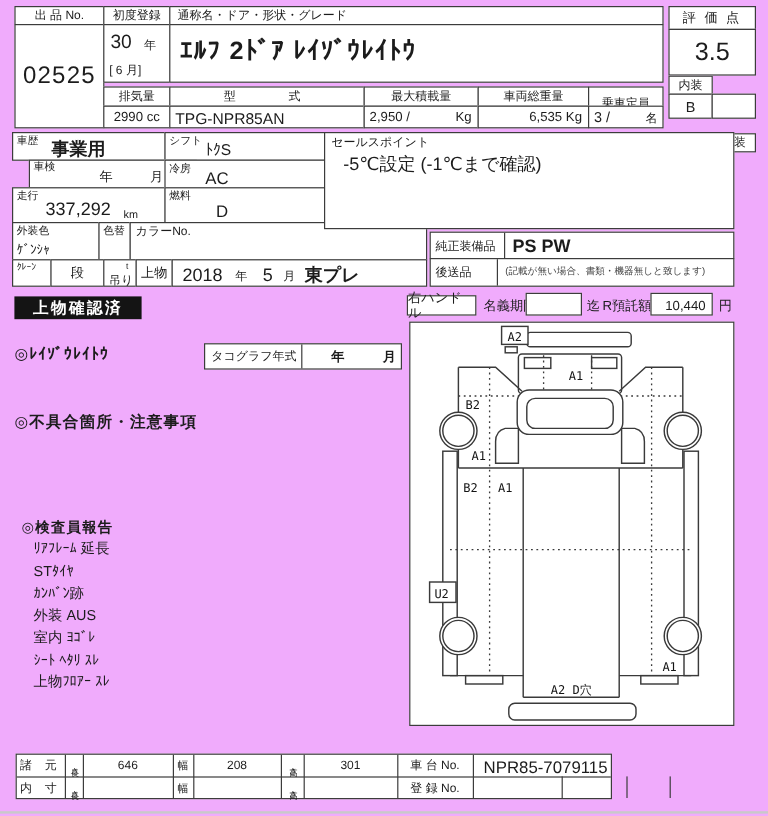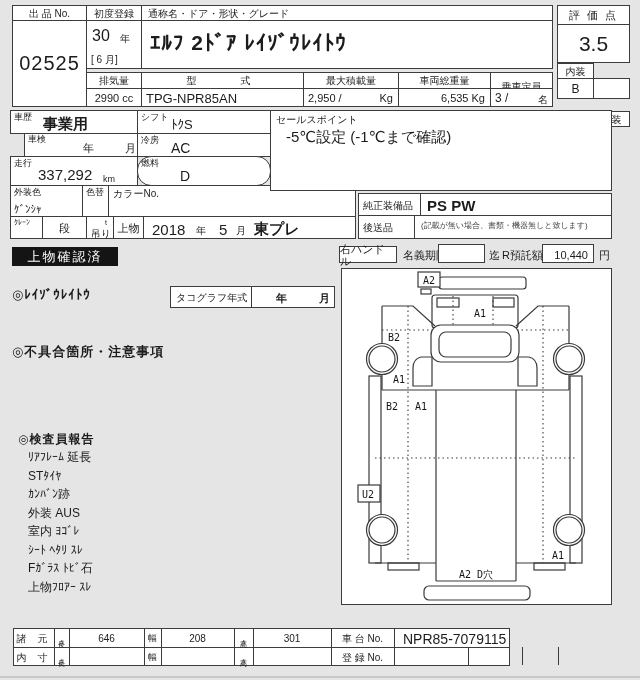--- a/index.html
+++ b/index.html
@@ -1,17 +1,17 @@
 <!DOCTYPE html>
 <html><head>
 <meta charset="utf-8">
 <style>
   html,body{margin:0;padding:0;background:#ffffff;}
   #sheet{
-    position:relative;width:640px;height:680px;background:#e5e5e5;
+    position:relative;width:640px;height:680px;background:#f0abfc;
     font-family:"Liberation Sans","DejaVu Sans",sans-serif;color:#1c1c1c;
     overflow:hidden;
   }
   .abs{position:absolute;box-sizing:border-box;}
   .bx{border:1px solid #3c3c3c;background:#fff;}
   .blk{background:#141414;color:#fff;}
   .ctr{display:flex;align-items:center;justify-content:center;}
   .lbl9{font-size:9px;line-height:10px;}
   .lbl10{font-size:10px;line-height:11px;}
   .lbl11{font-size:11px;line-height:12px;}
@@ -95,21 +95,21 @@
   <div class="abs bx" style="left:137px;top:133px;width:134px;height:24px;">
     <span class="corner">冷房</span>
     <span class="abs" style="left:33px;top:6px;font-size:14px;">AC</span>
   </div>
 
   <div class="abs bx" style="left:10px;top:156px;width:128px;height:30px;">
     <span class="corner">走行</span>
     <span class="abs" style="left:27px;top:9px;font-size:15px;">337,292</span>
     <span class="abs lbl9" style="left:92px;top:17px;">km</span>
   </div>
-  <div class="abs bx" style="left:137px;top:156px;width:134px;height:30px;border-radius:14px;">
+  <div class="abs bx" style="left:137px;top:156px;width:134px;height:30px;">
     <span class="corner">燃料</span>
     <span class="abs" style="left:42px;top:11px;font-size:14px;">D</span>
   </div>
 
   <div class="abs bx" style="left:10px;top:185px;width:73px;height:32px;">
     <span class="corner">外装色</span>
     <span class="abs lbl11" style="left:3px;top:17px;">ｹﾞﾝｼｬ</span>
   </div>
   <div class="abs bx" style="left:82px;top:185px;width:27px;height:32px;">
     <span class="corner">色替</span>
@@ -144,21 +144,21 @@
     <span class="abs lbl10" style="left:4px;top:6px;">純正装備品</span>
     <span class="cell-line-v" style="left:61px;"></span>
     <span class="abs" style="left:68px;top:3px;font-size:15px;font-weight:bold;">PS PW</span>
   </div>
   <div class="abs bx" style="left:358px;top:215px;width:254px;height:24px;">
     <span class="abs lbl10" style="left:4px;top:6px;">後送品</span>
     <span class="cell-line-v" style="left:55px;"></span>
     <span class="abs" style="left:62px;top:4px;font-size:8px;color:#3f3f3f;">(記載が無い場合、書類・機器無しと致します)</span>
   </div>
 
-  <div class="abs blk ctr" style="left:12px;top:247px;width:106px;height:19px;font-size:13px;font-weight:normal;letter-spacing:2px;">上物確認済</div>
+  <div class="abs blk ctr" style="left:12px;top:247px;width:106px;height:19px;font-size:13px;font-weight:bold;letter-spacing:2px;">上物確認済</div>
 
   <div class="abs bx ctr lbl11" style="left:339px;top:246px;width:58px;height:17px;">右ハンドル</div>
   <span class="abs lbl11" style="left:403px;top:249px;">名義期限</span>
   <div class="abs bx" style="left:438px;top:244px;width:47px;height:19px;"></div>
   <span class="abs lbl11" style="left:489px;top:249px;">迄</span>
   <span class="abs lbl11" style="left:502px;top:249px;">R預託額</span>
   <div class="abs bx" style="left:542px;top:244px;width:52px;height:19px;">
     <span class="abs" style="right:5px;top:4px;font-size:11px;">10,440</span>
   </div>
   <span class="abs lbl11" style="left:599px;top:249px;">円</span>
@@ -174,21 +174,20 @@
   <div class="abs title13" style="left:12px;top:343px;">◎不具合箇所・注意事項</div>
 
   <div class="abs" style="left:18px;top:431px;font-size:12px;font-weight:bold;letter-spacing:1px;">◎検査員報告</div>
   <div class="abs" style="left:28px;top:448px;width:200px;font-size:12px;line-height:18.5px;">
     <div>ﾘｱﾌﾚｰﾑ 延長</div>
     <div>STﾀｲﾔ</div>
     <div>ｶﾝﾊﾞﾝ跡</div>
     <div>外装 AUS</div>
     <div>室内 ﾖｺﾞﾚ</div>
     <div>ｼｰﾄ ﾍﾀﾘ ｽﾚ</div>
-    <div>Fｶﾞﾗｽ ﾄﾋﾞ石</div>
     <div>上物ﾌﾛｱｰ ｽﾚ</div>
   </div>
 
   <div class="abs bx" style="left:341px;top:268px;width:271px;height:337px;">
     <svg width="269" height="335" viewBox="0 0 269 335">
 
       <rect class="ln" x="27" y="107" width="12" height="187"></rect>
       <rect class="ln" x="228" y="107" width="12" height="187"></rect>
 
       <path class="ln" d="M40,37 H71 L93,57"></path>

